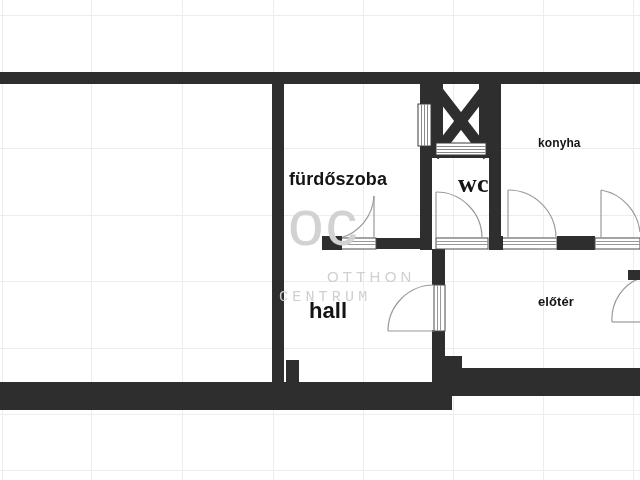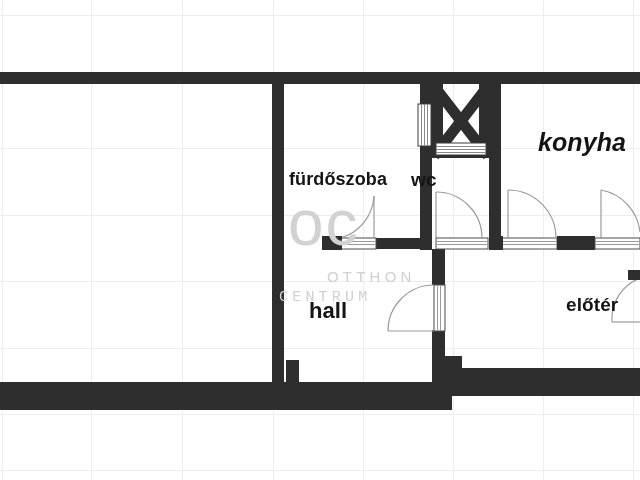--- a/index.html
+++ b/index.html
@@ -183,21 +183,21 @@
 
   <div>
     <div class="wm-text wm-oc" style="left:288px; top:186px;text-align:right;">oc</div>
     <div class="wm-text wm-name" style="left:279px; top:268px;margin-left:48px;">OTTHON</div>
     <div class="wm-text wm-name" style="left:279px; top:289px;font-family:Liberation Mono, monospace;">CENTRUM</div>
   </div>
 
 
   <div class="room-label" style="left:289px; top:169px; font-size:18px;">fürdőszoba</div>
 
-  <div class="room-label" style="left:411px; top:169px; font-size:19px;">wc</div>
-
-  <div class="room-label" style="left:538px; top:128px; font-size:25px;font-style:italic;">konyha</div>
+  <div class="room-label" style="left:458px; top:169px; font-size:26px;font-family:Liberation Serif, serif;">wc</div>
+
+  <div class="room-label" style="left:538px; top:136px; font-size:12px;">konyha</div>
 
   <div class="room-label" style="left:309px; top:298px; font-size:22px;">hall</div>
 
-  <div class="room-label" style="left:566px; top:294px; font-size:19px;">előtér</div>
+  <div class="room-label" style="left:538px; top:294px; font-size:13px;">előtér</div>
 
 </div>
 
 </body></html>

